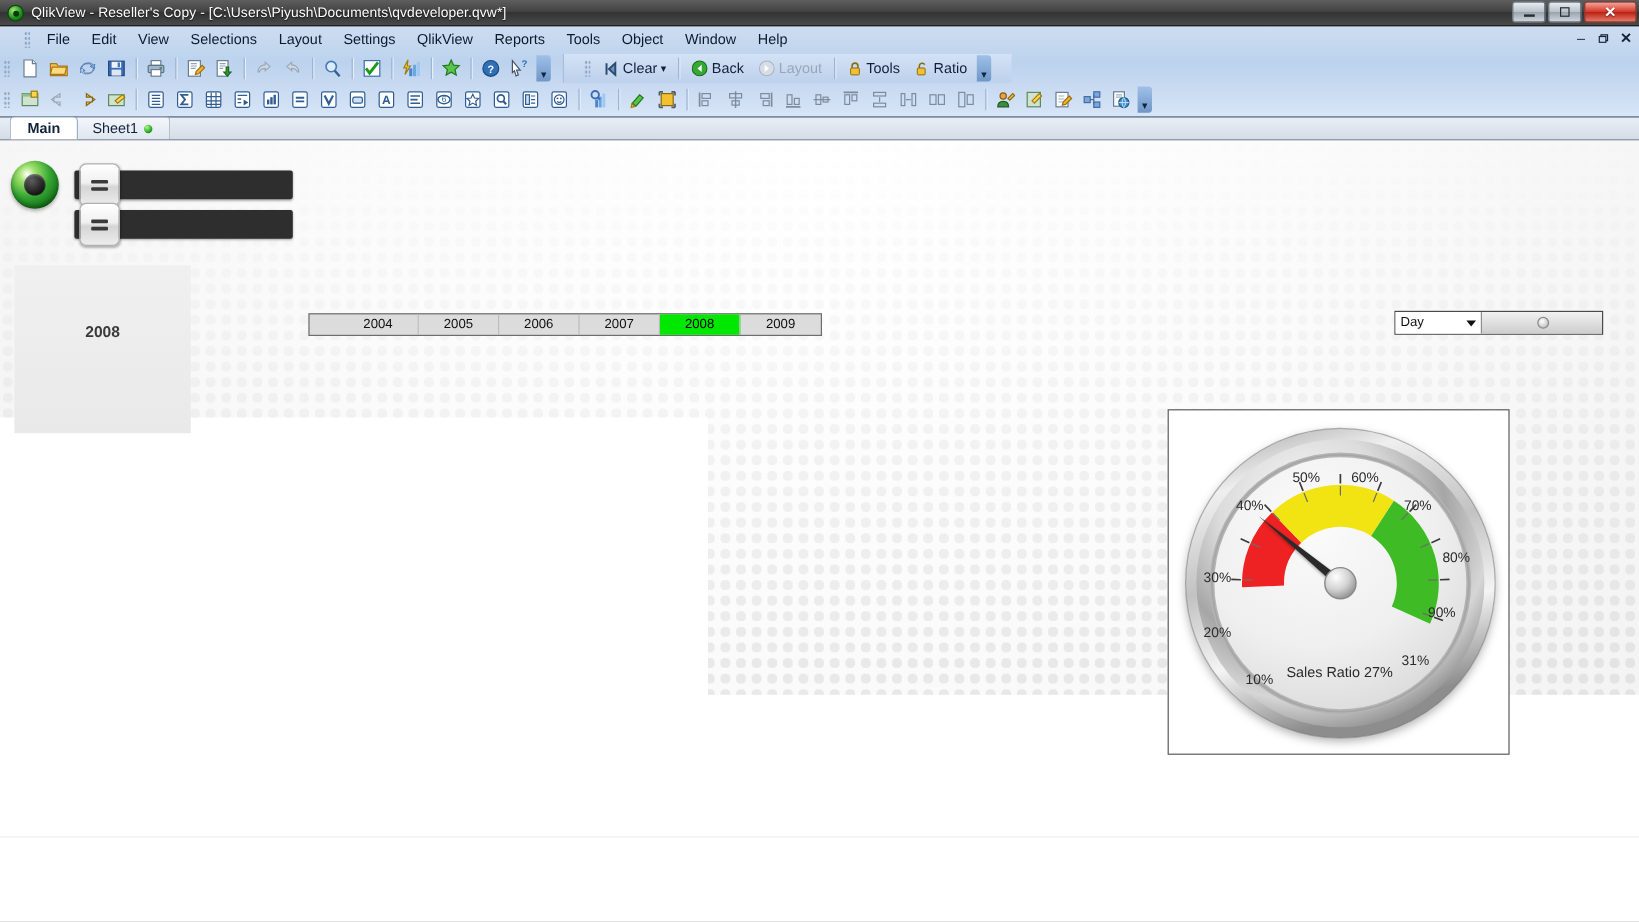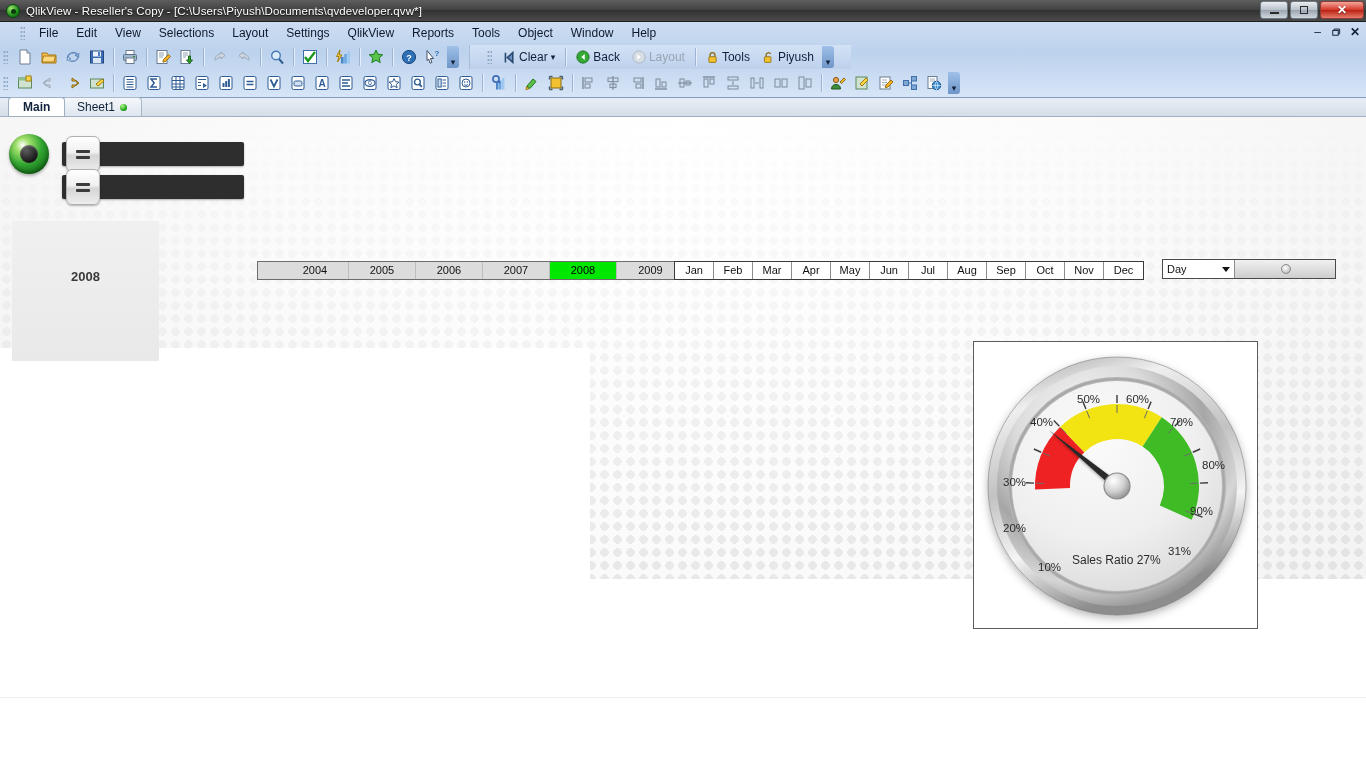--- a/index.html
+++ b/index.html
@@ -337,21 +337,21 @@
               <path d="M5 7V5a3 3 0 016 0v2" fill="none" stroke="#8a6a10" stroke-width="1.6"></path>
               <rect x="3.5" y="7" width="9" height="7" rx="1" fill="#f3c030" stroke="#8a6a10"></rect>
             </svg>
           <span>Tools</span>
         </div>
         <div class="selitem">
           <svg class="ic" viewBox="0 0 16 16" style="width:13px;height:13px">
               <path d="M5 7V5a3 3 0 015.6-1.4" fill="none" stroke="#8a6a10" stroke-width="1.6"></path>
               <rect x="3" y="7" width="8" height="7" rx="1" fill="#f3c030" stroke="#8a6a10"></rect>
             </svg>
-          <span>Piyush</span>
+          <span>Ratio</span>
         </div>
         <div class="ovf">▾</div>
       </div>
     </div>
 
     <div class="tbrow row2">
       <div class="grip"></div>
 
       <div class="tbtn">
         <svg class="ic" viewBox="0 0 16 16">
@@ -649,34 +649,20 @@
 
     <div id="years">
       <div class="yr">2004</div>
       <div class="yr">2005</div>
       <div class="yr">2006</div>
       <div class="yr">2007</div>
       <div class="yr sel">2008</div>
       <div class="yr">2009</div>
     </div>
 
-    <div id="months">
-      <div class="mo">Jan</div>
-      <div class="mo">Feb</div>
-      <div class="mo">Mar</div>
-      <div class="mo">Apr</div>
-      <div class="mo">May</div>
-      <div class="mo">Jun</div>
-      <div class="mo">Jul</div>
-      <div class="mo">Aug</div>
-      <div class="mo">Sep</div>
-      <div class="mo">Oct</div>
-      <div class="mo">Nov</div>
-      <div class="mo">Dec</div>
-    </div>
 
     <div id="dayctl">
       <div class="dd">
         <span>Day</span>
         <span class="arw"></span>
       </div>
       <div class="track">
         <div class="knob"></div>
       </div>
     </div>

